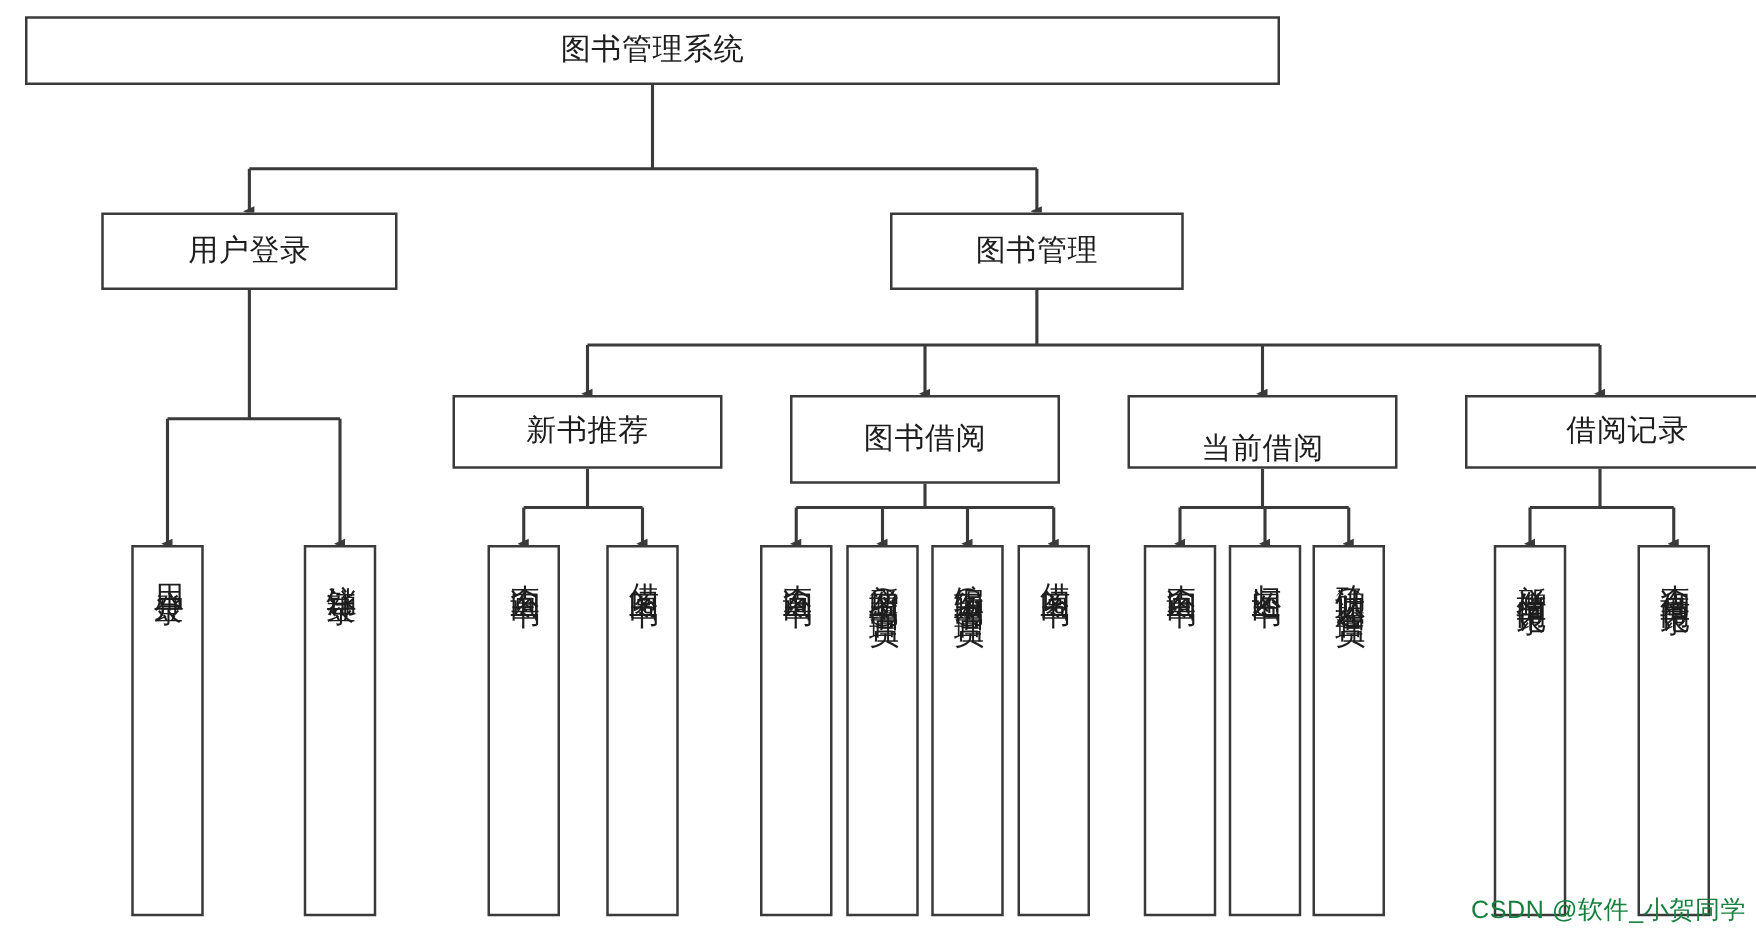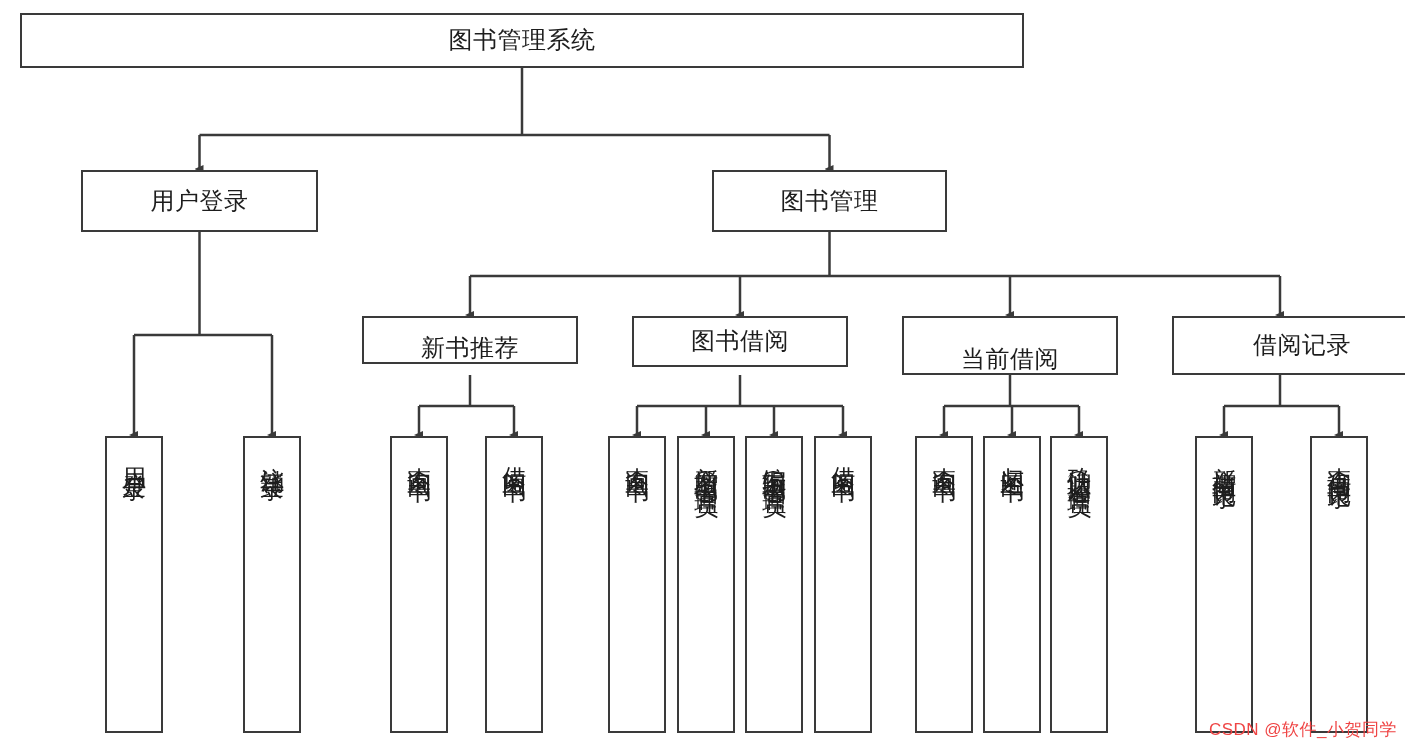--- a/index.html
+++ b/index.html
@@ -54,22 +54,22 @@
     text-orientation:upright;
     font-size:24px;
     line-height:1.02;
     letter-spacing:4px;
     white-space:nowrap;
   }
   .watermark{
     position:absolute;
     right:8px;
     bottom:6px;
-    font-size:17px;
-    color:#ef4444;
+    font-size:20px;
+    color:#15803d;
     z-index:5;
     white-space:nowrap;
     letter-spacing:0.5px;
   }
 </style>
 </head>
 <body>
 
 <div id="canvas">
 
@@ -122,24 +122,24 @@
 
   <div id="level2-layer">
       <div class="node h" style="left: 81px; top: 170px; width: 237px; height: 62px;">
         <span class="lbl">用户登录</span>
       </div>
       <div class="node h" style="left: 712px; top: 170px; width: 235px; height: 62px;">
         <span class="lbl">图书管理</span>
       </div>
     </div>
   <div id="level3-layer">
-      <div class="node h" style="left: 362px; top: 316px; width: 216px; height: 48px; align-items: flex-end;">
+      <div class="node h" style="left: 362px; top: 316px; width: 216px; height: 59px;">
         <span class="lbl">新书推荐</span>
       </div>
-      <div class="node h" style="left: 632px; top: 316px; width: 216px; height: 51px;">
+      <div class="node h" style="left: 632px; top: 316px; width: 216px; height: 71px;">
         <span class="lbl">图书借阅</span>
       </div>
       <div class="node h" style="left: 902px; top: 316px; width: 216px; height: 59px; align-items: flex-end;">
         <span class="lbl">当前借阅</span>
       </div>
       <div class="node h" style="left: 1172px; top: 316px; width: 260px; height: 59px;">
         <span class="lbl">借阅记录</span>
       </div>
     </div>
   <div id="leaves-layer">

